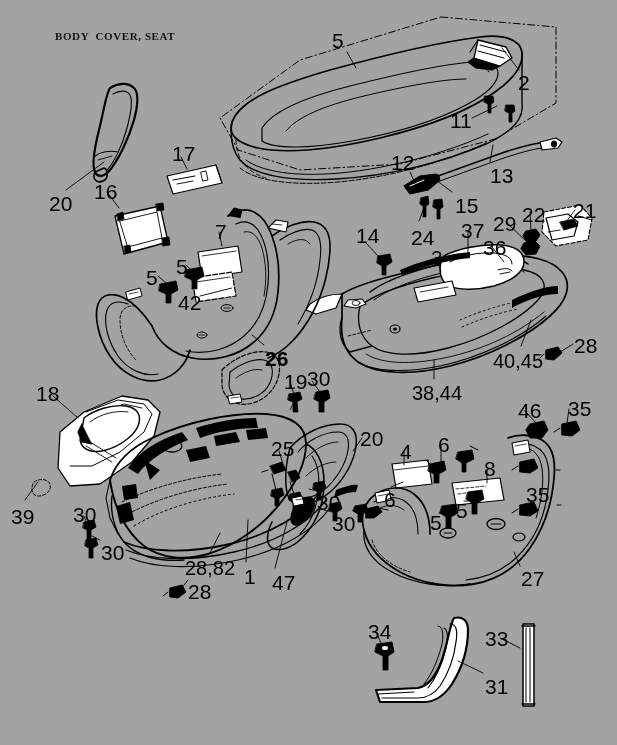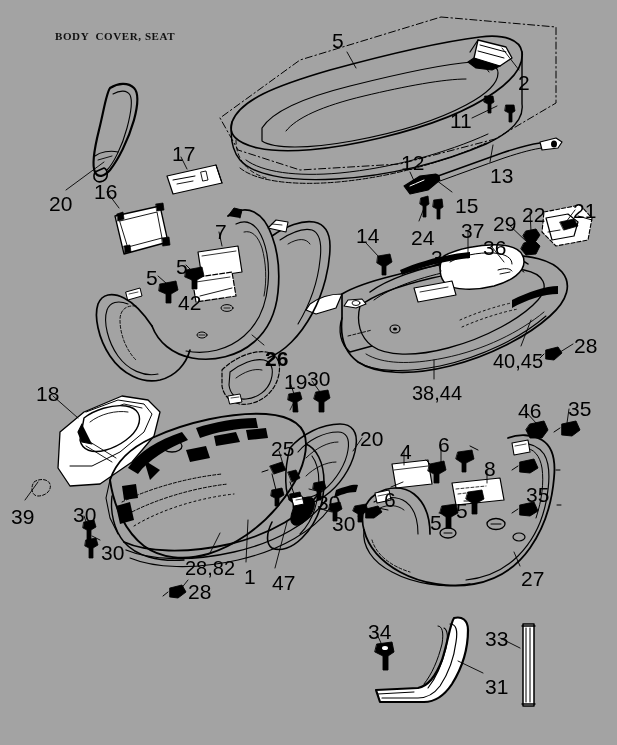--- a/index.html
+++ b/index.html
@@ -566,21 +566,21 @@
           <line x1="500" y1="638" x2="520" y2="648" stroke="#000000" stroke-width="0.9"></line>
         </g>
 
     </g>
   </svg>
 
   <div id="callout-layer">
       <div class="callout" style="left: 332px; top: 30px;">5</div>
       <div class="callout" style="left: 518px; top: 72px;">2</div>
       <div class="callout" style="left: 450px; top: 110px;">11</div>
-      <div class="callout" style="left: 401px; top: 152px; text-align: right;">12</div>
+      <div class="callout" style="left: 391px; top: 152px; text-align: right;">12</div>
       <div class="callout" style="left: 490px; top: 165px;">13</div>
       <div class="callout" style="left: 455px; top: 195px;">15</div>
       <div class="callout" style="left: 411px; top: 227px; text-align: right;">24</div>
       <div class="callout" style="left: 461px; top: 220px;">37</div>
       <div class="callout" style="left: 493px; top: 213px;">29</div>
       <div class="callout" style="left: 522px; top: 204px;">22</div>
       <div class="callout" style="left: 573px; top: 200px;">21</div>
       <div class="callout" style="left: 483px; top: 237px;">36</div>
       <div class="callout" style="left: 431px; top: 247px;">3</div>
       <div class="callout" style="left: 356px; top: 225px;">14</div>

